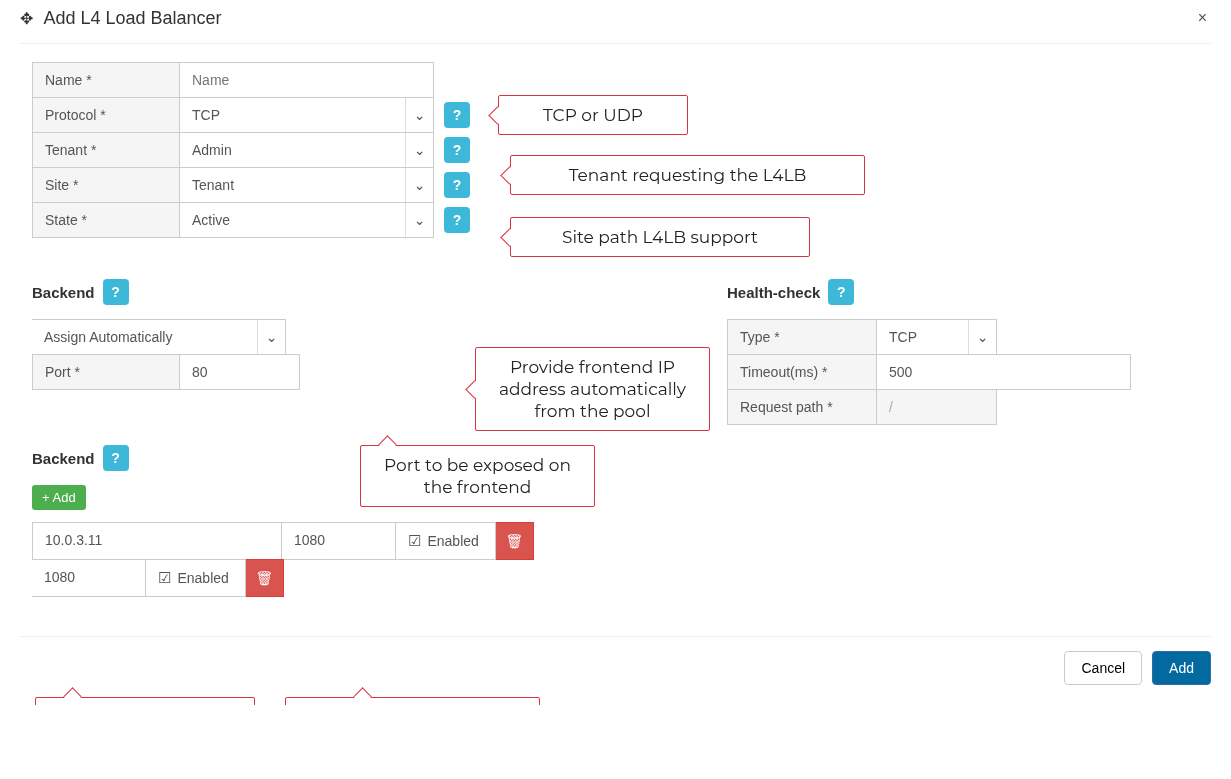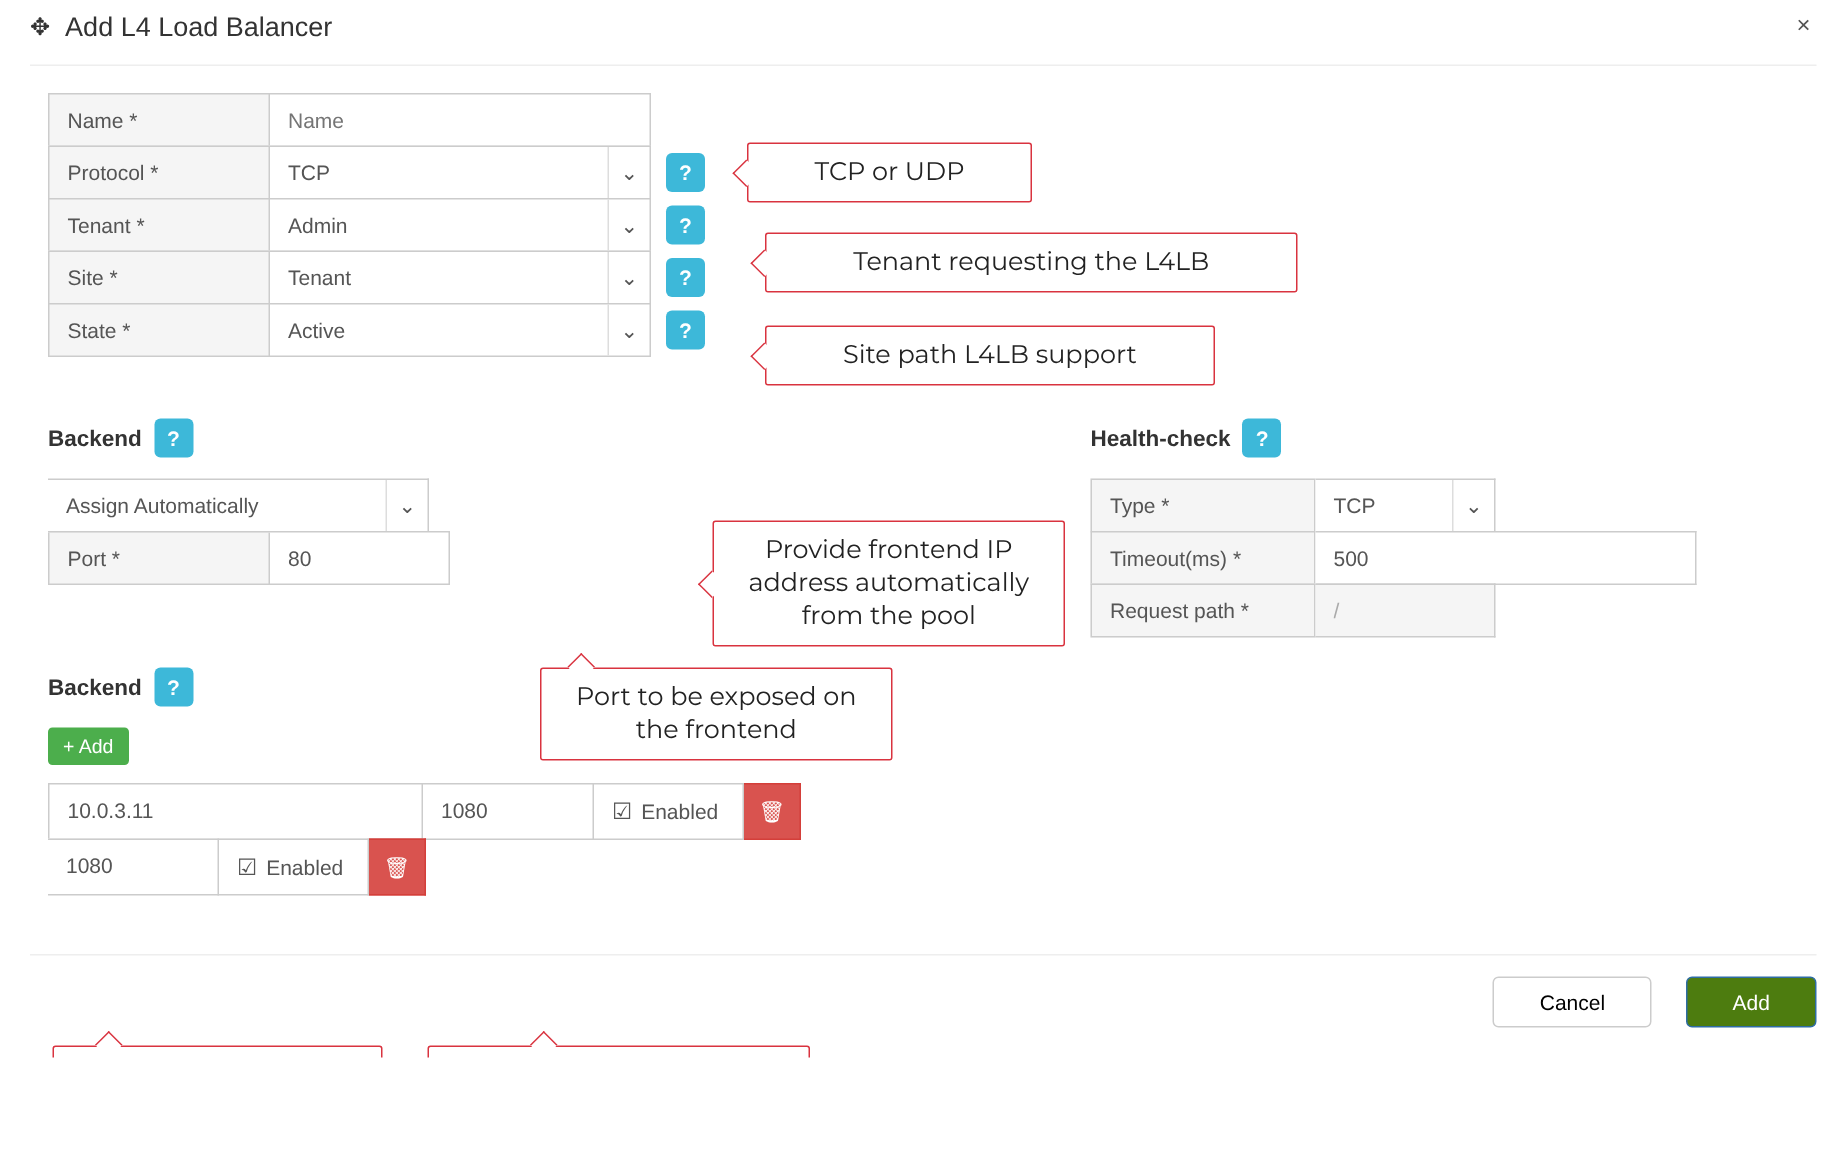--- a/index.html
+++ b/index.html
@@ -135,33 +135,32 @@
 
   .footer {
     display: flex;
     justify-content: flex-end;
     gap: 10px;
     margin-top: 40px;
     border-top: 1px solid #eee;
     padding-top: 14px;
   }
   .btn {
-    padding: 8px 30px;
+    padding: 8px 16px;
     border-radius: 4px;
     font-size: 14px;
     cursor: pointer;
     border: 1px solid #ccc;
     background: #fff;
     text-align: right;
   }
   .btn-primary {
-    background: #4d7c0f;
+    background: #0369a1;
     color: #fff;
     border-color: #2e6da4;
-    margin-left: 13px;
   }
 
   
   .callout {
     position: absolute;
     border: 1.5px solid #d9333f;
     background: #fff;
     padding: 8px 18px;
     font-size: 17px;
     color: #222;

